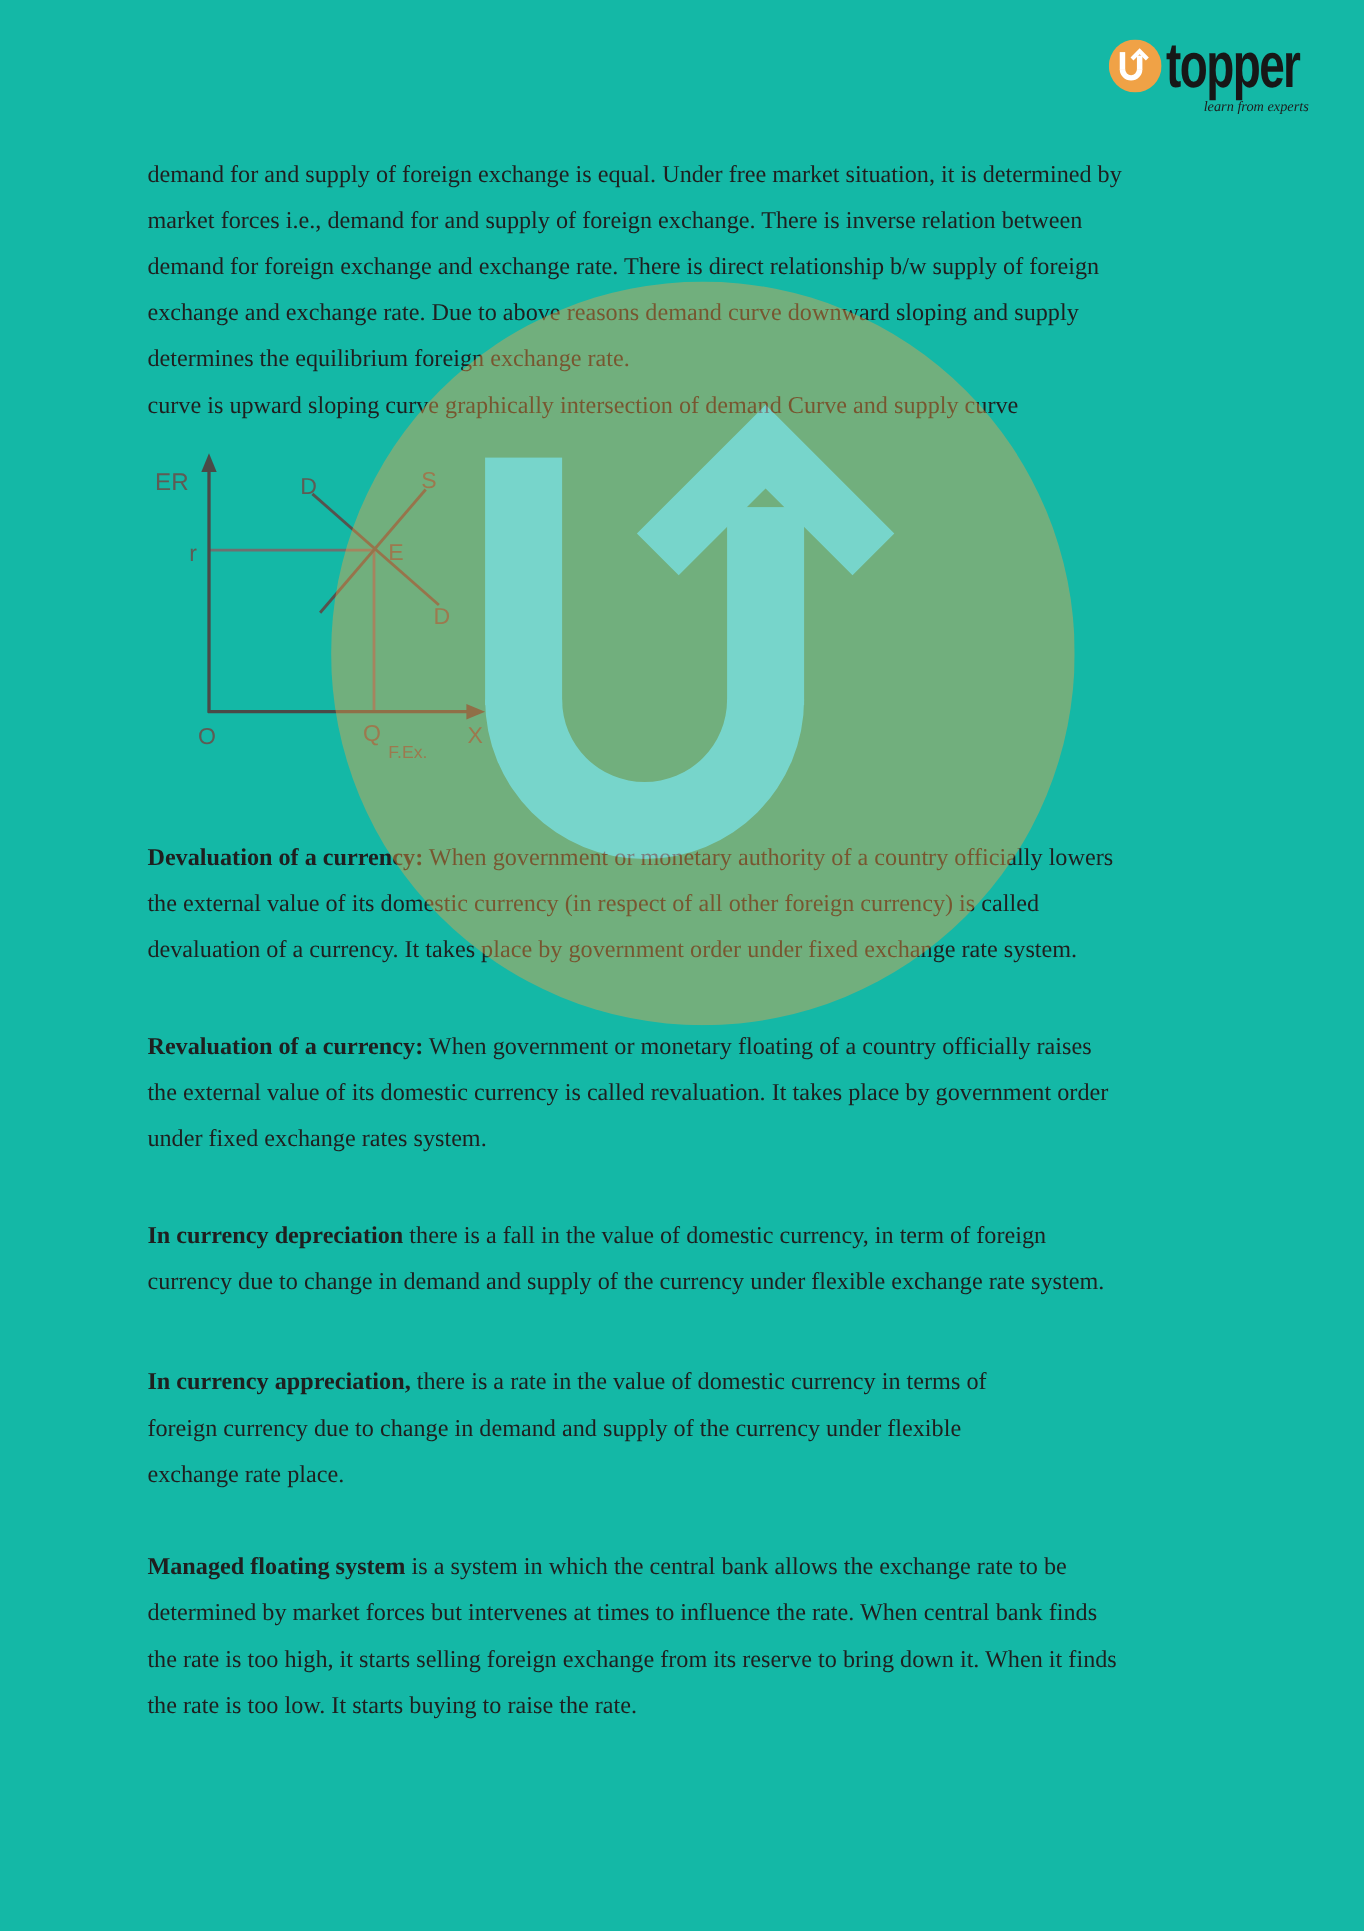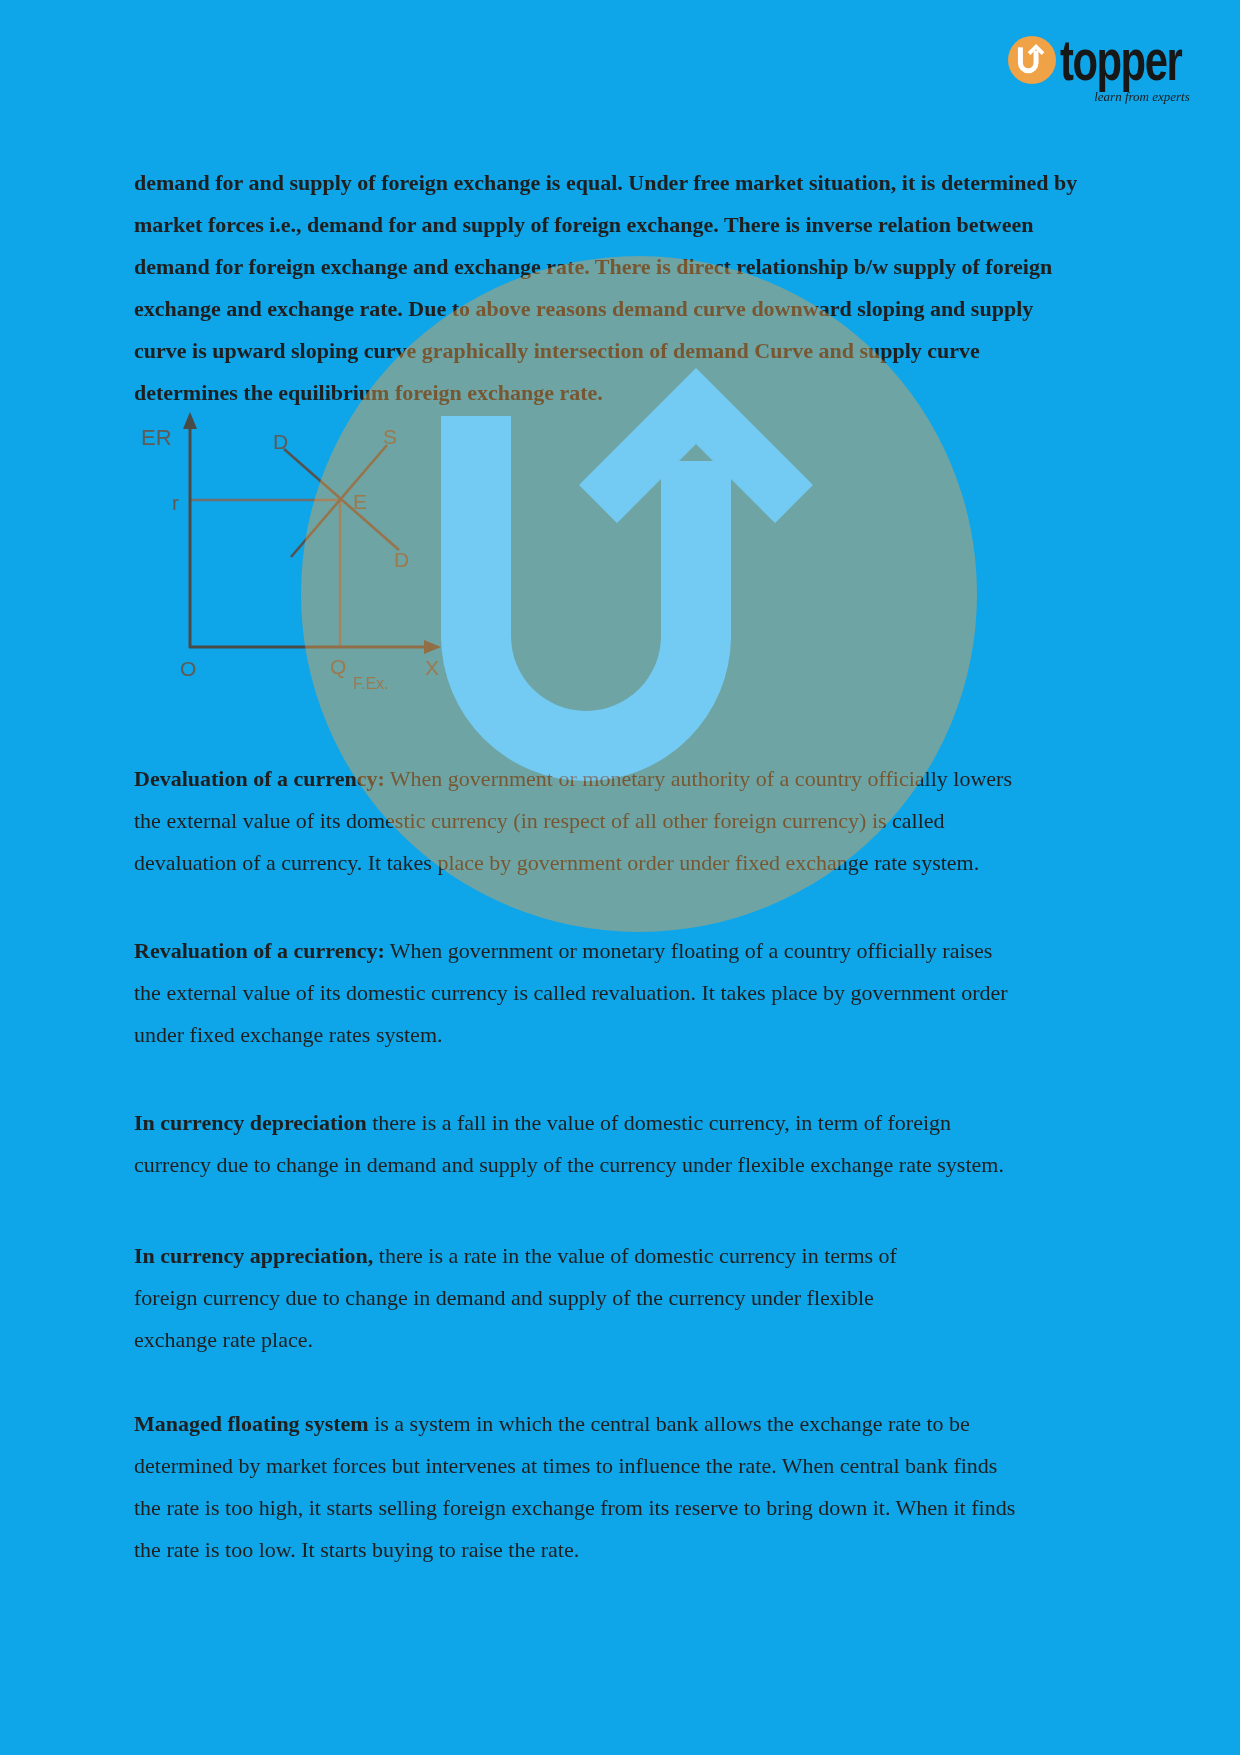--- a/index.html
+++ b/index.html
@@ -10,21 +10,21 @@
     --diagram-label:#5f5b54;
     --brand-orange:#f0a246;
   }
   html,body{margin:0;padding:0;}
   body{
     width:1240px;height:1755px;background:#ffffff;
     font-family:"Liberation Serif", serif;
   }
   .page{
     position:relative;width:1240px;height:1755px;
-    background:#0ea5e9;overflow:hidden;
+    background:#14b8a6;overflow:hidden;
   }
 
   
   .logo{position:absolute;left:1006px;top:28px;width:214px;height:80px;}
   .logo-mark{position:absolute;left:2px;top:8px;width:48px;height:48px;}
   .brand-row{position:absolute;left:54px;top:4px;height:60px;white-space:nowrap;}
   .brand{
     display:inline-block;
     font-family:"Liberation Sans", sans-serif;
     font-weight:bold;font-size:58px;line-height:56px;letter-spacing:-2px;
@@ -77,27 +77,27 @@
       </g>
     </svg>
     <div class="brand-row">
       <span class="brand">topper</span>
       
     </div>
     <div class="tagline">learn from experts</div>
   </header>
 
   <main class="doc">
-      <div class="para" style="top: 162px; font-weight: bold;">
+      <div class="para" style="top: 137px;">
         <div class="line"><span>demand for and supply of foreign exchange is equal. Under free market situation, it is determined by</span></div>
         <div class="line"><span>market forces i.e., demand for and supply of foreign exchange. There is inverse relation between</span></div>
         <div class="line"><span>demand for foreign exchange and exchange rate. There is direct relationship b/w supply of foreign</span></div>
         <div class="line"><span>exchange and exchange rate. Due to above reasons demand curve downward sloping and supply</span></div>
+        <div class="line"><span>determines the equilibrium foreign exchange rate.</span></div>
         <div class="line"><span>curve is upward sloping curve graphically intersection of demand Curve and supply curve</span></div>
-        <div class="line"><span>determines the equilibrium foreign exchange rate.</span></div>
       </div>
       <div class="para" style="top: 758px;">
         <div class="line"><span class="lead">Devaluation of a currency:</span><span> When government or monetary authority of a country officially lowers</span></div>
         <div class="line"><span>the external value of its domestic currency (in respect of all other foreign currency) is called</span></div>
         <div class="line"><span>devaluation of a currency. It takes place by government order under fixed exchange rate system.</span></div>
       </div>
       <div class="para" style="top: 930px;">
         <div class="line"><span class="lead">Revaluation of a currency:</span><span> When government or monetary floating of a country officially raises</span></div>
         <div class="line"><span>the external value of its domestic currency is called revaluation. It takes place by government order</span></div>
         <div class="line"><span>under fixed exchange rates system.</span></div>

